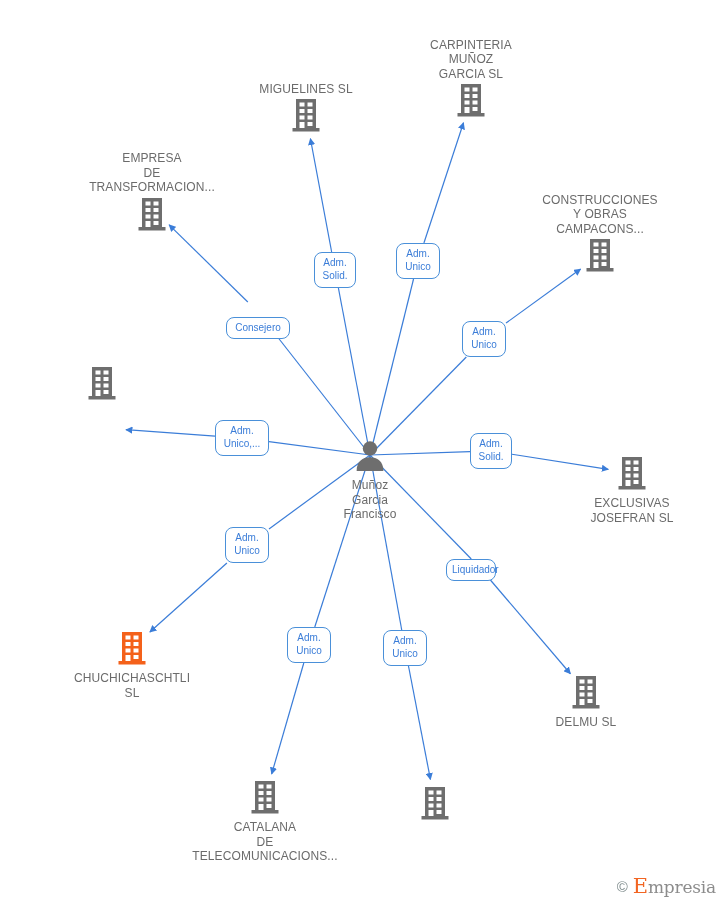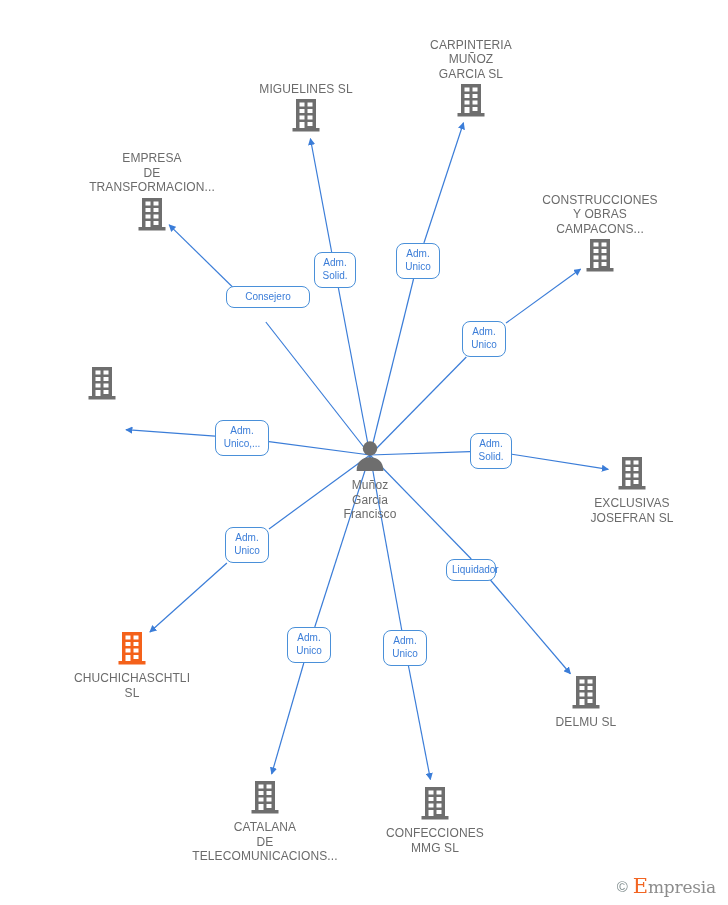--- a/index.html
+++ b/index.html
@@ -292,31 +292,29 @@
             <rect x="1.5" y="30" width="27" height="3.5" fill="#6e6e6e"></rect>
             <rect x="8.5" y="4.5" width="5" height="4" fill="#ffffff"></rect>
             <rect x="16.5" y="4.5" width="5" height="4" fill="#ffffff"></rect>
             <rect x="8.5" y="11" width="5" height="4" fill="#ffffff"></rect>
             <rect x="16.5" y="11" width="5" height="4" fill="#ffffff"></rect>
             <rect x="8.5" y="17.5" width="5" height="4" fill="#ffffff"></rect>
             <rect x="16.5" y="17.5" width="5" height="4" fill="#ffffff"></rect>
             <rect x="8.5" y="24" width="5" height="6" fill="#ffffff"></rect>
             <rect x="16.5" y="24" width="5" height="4" fill="#ffffff"></rect>
           </svg></span>
-        <span class="node-label">CONFECCIONES
-MMG  SL</span>
       </div>
     </div>
 
   <div id="edge-labels-layer">
       <div class="edge-label" style="left: 314px; top: 252px; width: 42px; min-height: 36px;">Adm.
 Solid.</div>
       <div class="edge-label" style="left: 396px; top: 243px; width: 44px; min-height: 36px;">Adm.
 Unico</div>
-      <div class="edge-label" style="left: 226px; top: 286px; width: 84px; min-height: 20px;">Consejero</div>
+      <div class="edge-label" style="left: 226px; top: 317px; width: 64px; min-height: 20px;">Consejero</div>
       <div class="edge-label" style="left: 462px; top: 321px; width: 44px; min-height: 36px;">Adm.
 Unico</div>
       <div class="edge-label" style="left: 215px; top: 420px; width: 54px; min-height: 36px;">Adm.
 Unico,...</div>
       <div class="edge-label" style="left: 470px; top: 433px; width: 42px; min-height: 36px;">Adm.
 Solid.</div>
       <div class="edge-label" style="left: 225px; top: 527px; width: 44px; min-height: 36px;">Adm.
 Unico</div>
       <div class="edge-label" style="left: 446px; top: 559px; width: 50px; min-height: 20px;">Liquidador</div>
       <div class="edge-label" style="left: 287px; top: 627px; width: 44px; min-height: 36px;">Adm.

